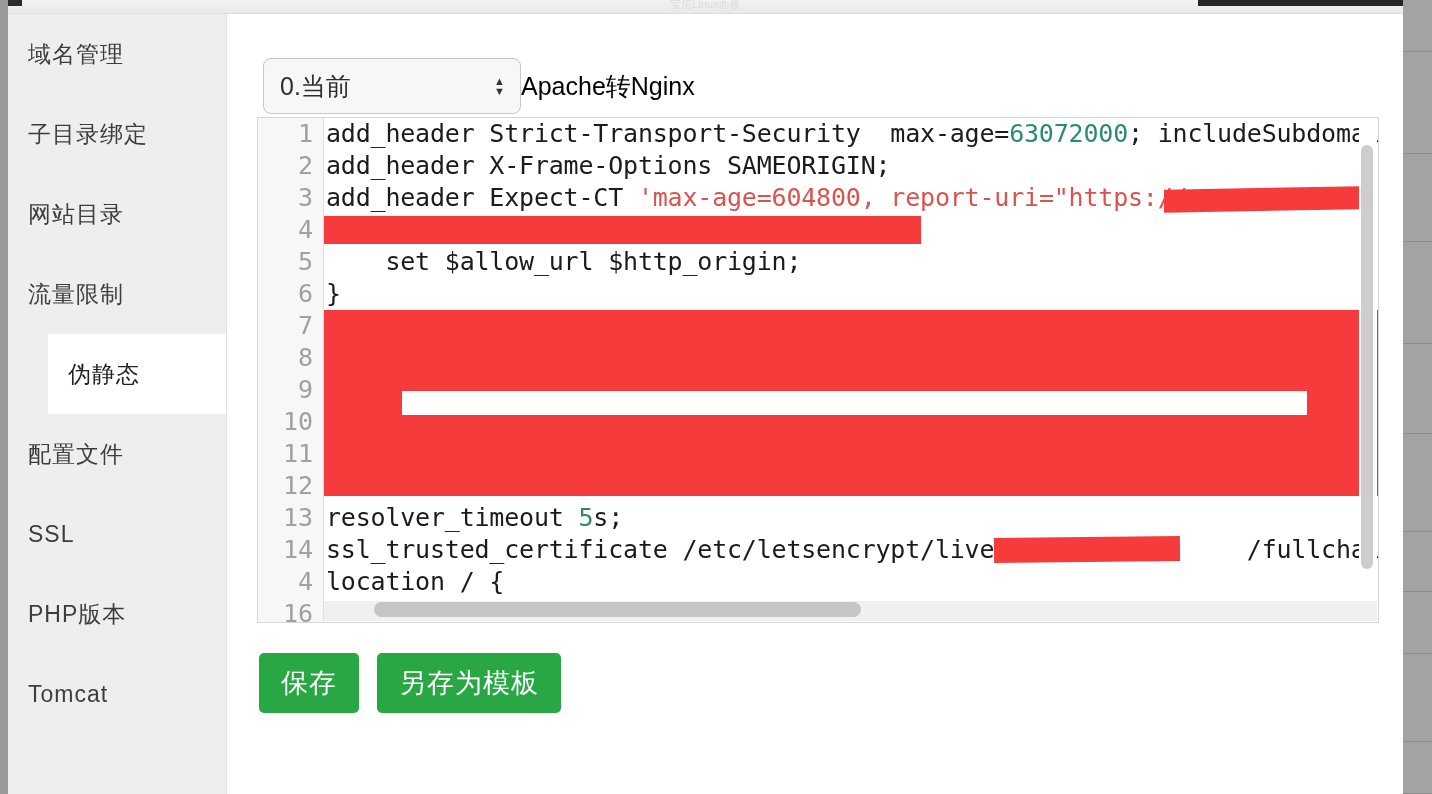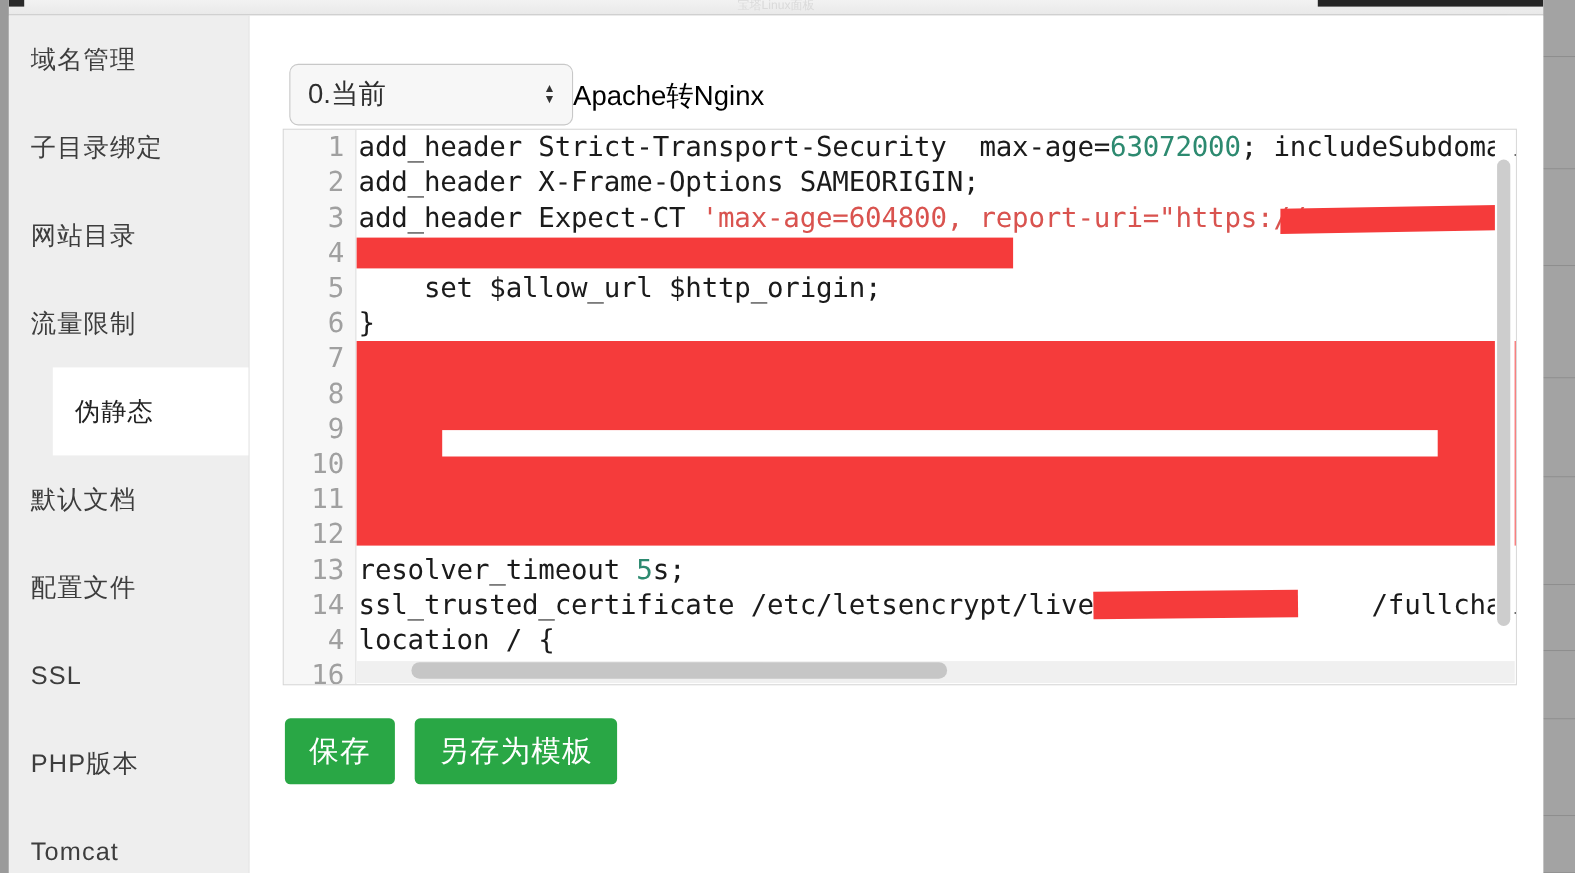--- a/index.html
+++ b/index.html
@@ -328,23 +328,20 @@
         <span>子目录绑定</span>
       </div>
       <div class="side-item">
         <span>网站目录</span>
       </div>
       <div class="side-item">
         <span>流量限制</span>
       </div>
       <div class="side-item active">
         <span>伪静态</span>
-      </div>
-      <div class="side-item">
-        <span>默认文档</span>
       </div>
       <div class="side-item">
         <span>配置文件</span>
       </div>
       <div class="side-item">
         <span>SSL</span>
       </div>
       <div class="side-item">
         <span>PHP版本</span>
       </div>

